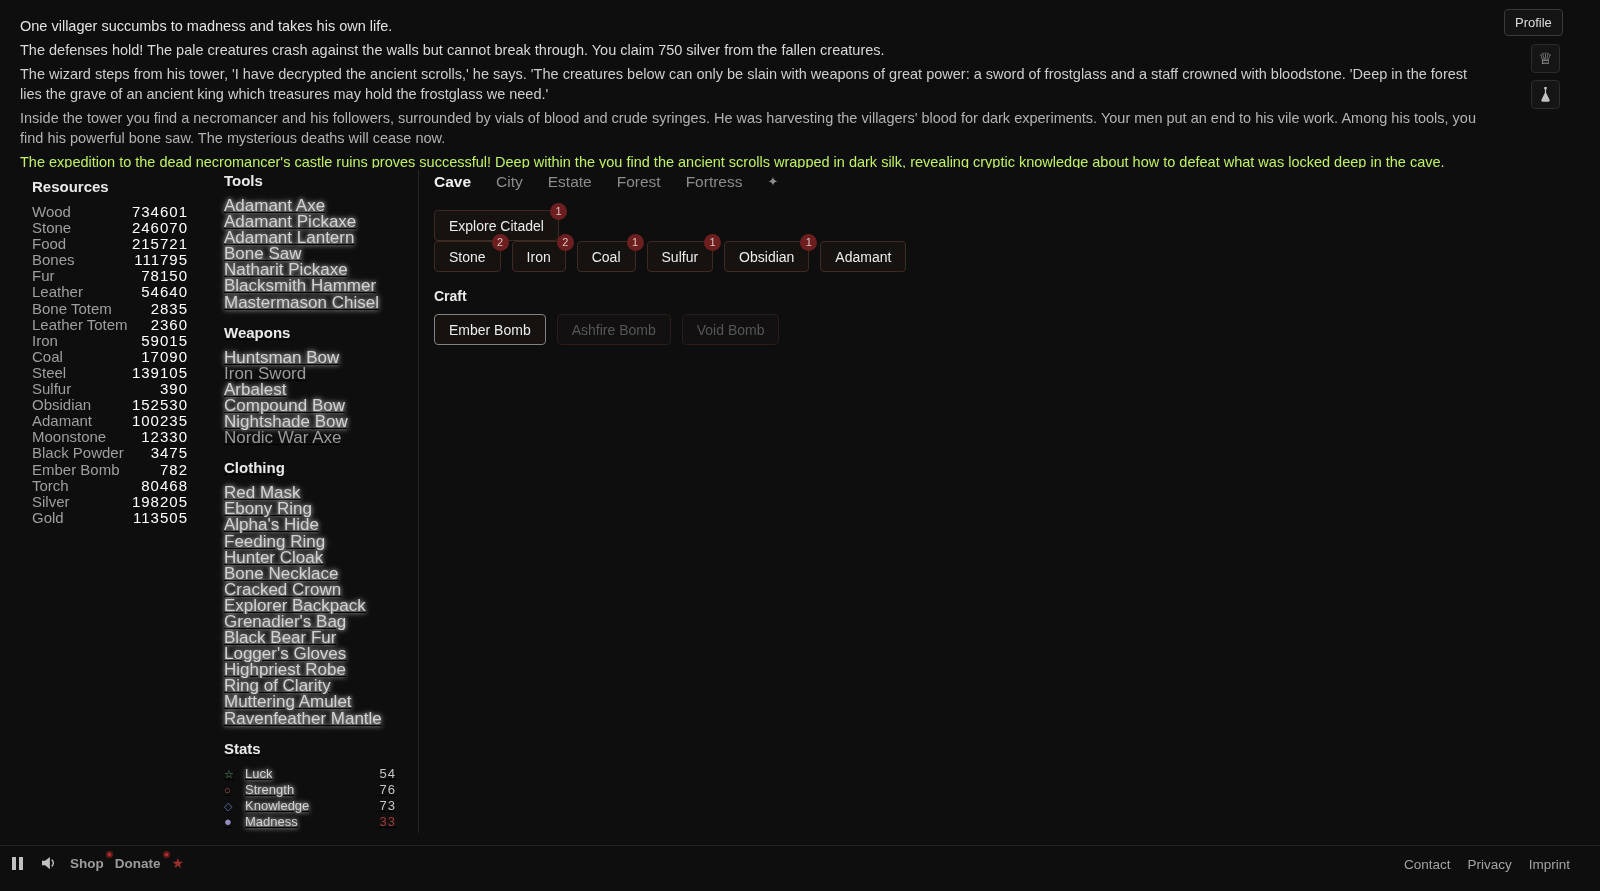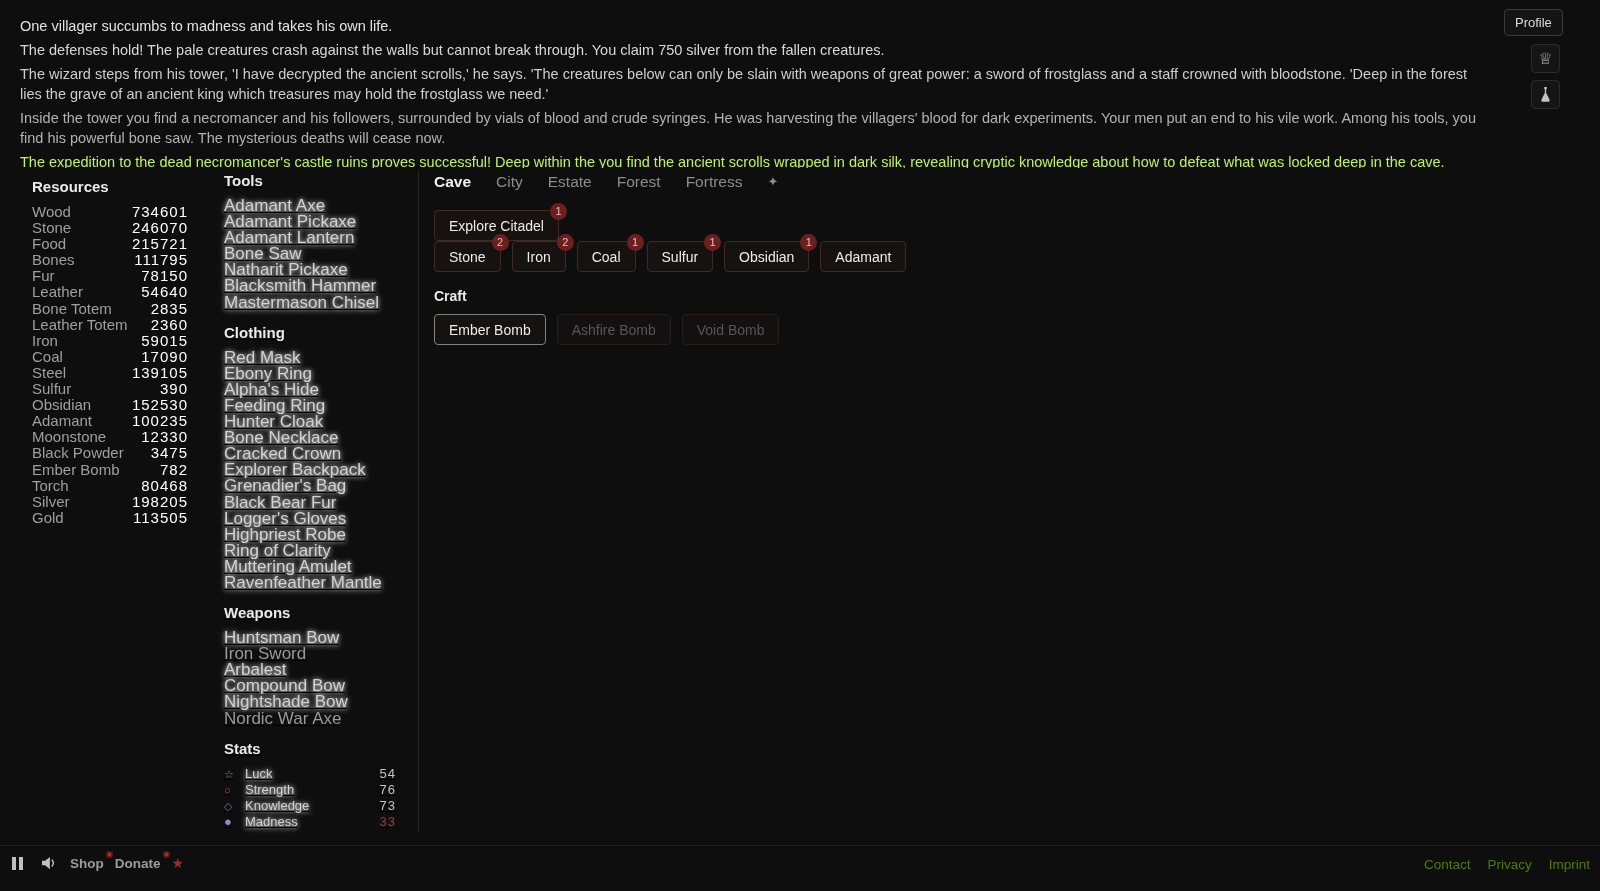--- a/index.html
+++ b/index.html
@@ -65,22 +65,22 @@
 
   
   .footer { position:absolute; left:0; top:845px; width:1600px; height:46px; border-top:1px solid #232323; }
   .footer-left { position:absolute; left:12px; top:9px; display:flex; align-items:center; gap:11px; }
   .media-btn { background:none; border:none; padding:0; width:18px; height:16px; color:#c0c0c0;
                display:flex; align-items:center; }
   .flink { position:relative; color:#9c9c9c; font-size:13.5px; text-decoration:none; cursor:pointer;font-weight:bold; }
   .ndot { position:absolute; top:-5px; right:-9px; width:7px; height:7px; border-radius:50%;
           background:#c03434; border:2px solid #641919; }
   .fstar { color:#9c2d2d; font-size:14px; cursor:pointer; }
-  .footer-right { position:absolute; right:10px; top:11px; display:flex; gap:17px;
-                  color:#4d7c0f; font-size:13.5px; }
+  .footer-right { position:absolute; right:30px; top:11px; display:flex; gap:17px;
+                  color:#a3a3a3; font-size:13.5px; }
   .footer-right span { cursor:pointer; }
 </style>
 </head>
 <body>
 
 <div class="screen">
 
   <div class="log">
     <p class="l1">One villager succumbs to madness and takes his own life.</p>
     <p class="l2">The defenses hold! The pale creatures crash against the walls but cannot break through. You claim 750 silver from the fallen creatures.</p>
@@ -188,49 +188,49 @@
   <div class="mid-col">
     <div class="sect">
       <h3 class="col-h">Tools</h3>
       <div class="item glow">Adamant Axe</div>
       <div class="item glow">Adamant Pickaxe</div>
       <div class="item glow">Adamant Lantern</div>
       <div class="item glow">Bone Saw</div>
       <div class="item glow">Natharit Pickaxe</div>
       <div class="item glow">Blacksmith Hammer</div>
       <div class="item glow">Mastermason Chisel</div>
+    </div>
+    <div class="sect">
+      <h3 class="col-h">Weapons</h3>
+      <div class="item glow">Huntsman Bow</div>
+      <div class="item">Iron Sword</div>
+      <div class="item glow">Arbalest</div>
+      <div class="item glow">Compound Bow</div>
+      <div class="item glow">Nightshade Bow</div>
+      <div class="item">Nordic War Axe</div>
     </div>
     <div class="sect">
       <h3 class="col-h">Clothing</h3>
       <div class="item glow">Red Mask</div>
       <div class="item glow">Ebony Ring</div>
       <div class="item glow">Alpha's Hide</div>
       <div class="item glow">Feeding Ring</div>
       <div class="item glow">Hunter Cloak</div>
       <div class="item glow">Bone Necklace</div>
       <div class="item glow">Cracked Crown</div>
       <div class="item glow">Explorer Backpack</div>
       <div class="item glow">Grenadier's Bag</div>
       <div class="item glow">Black Bear Fur</div>
       <div class="item glow">Logger's Gloves</div>
       <div class="item glow">Highpriest Robe</div>
       <div class="item glow">Ring of Clarity</div>
       <div class="item glow">Muttering Amulet</div>
       <div class="item glow">Ravenfeather Mantle</div>
     </div>
     <div class="sect">
-      <h3 class="col-h">Weapons</h3>
-      <div class="item glow">Huntsman Bow</div>
-      <div class="item">Iron Sword</div>
-      <div class="item glow">Arbalest</div>
-      <div class="item glow">Compound Bow</div>
-      <div class="item glow">Nightshade Bow</div>
-      <div class="item">Nordic War Axe</div>
-    </div>
-    <div class="sect">
       <h3 class="col-h">Stats</h3>
       <div class="srow">
         <span class="sicon ic-luck">☆</span>
         <span class="sname glow">Luck</span>
         <span class="sval">54</span>
       </div>
       <div class="srow">
         <span class="sicon ic-str">○</span>
         <span class="sname glow">Strength</span>
         <span class="sval">76</span>

